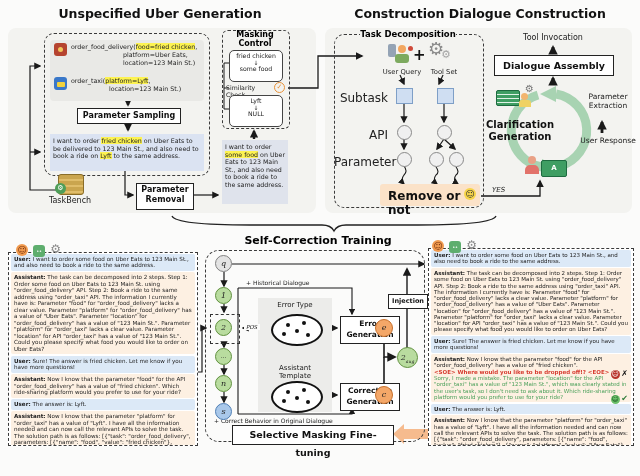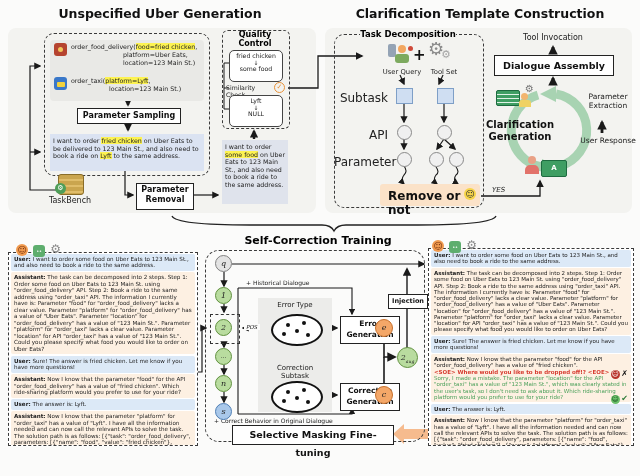--- a/index.html
+++ b/index.html
@@ -147,35 +147,35 @@
   </div>
   <div class="abs z2" style="left:36px;top:196px;width:68px;text-align:center;font-size:8px;color:#222;">TaskBench</div>
 
   <div class="abs solidbox z2" style="left:136px;top:183px;width:56px;height:24px;font-size:8px;line-height:1.3;padding-top:1px;">Parameter Removal</div>
 
   <div class="abs qtxt z2" style="left:222px;top:140px;width:60px;height:58px;background:#dfe3ec;padding:3px;">
     <span>I want to order </span><span class="hl">some food</span><span> on Uber Eats to 123 Main St., and also need to book a ride to the same address.</span>
   </div>
 
   <div class="abs dashed z2" style="left:222px;top:30px;width:66px;height:97px;border-radius:6px;"></div>
-  <div class="abs z2" style="left:232px;top:31px;width:46px;text-align:center;font-weight:bold;font-size:8px;line-height:1.1;background:#f3f3f0;">Quality Control</div>
+  <div class="abs z2" style="left:232px;top:31px;width:46px;text-align:center;font-weight:bold;font-size:8px;line-height:1.1;background:#f3f3f0;">Masking Control</div>
   <div class="abs z2" style="left:229px;top:50px;width:52px;height:28px;background:#fff;border:1.1px solid #444;border-radius:5px;text-align:center;font-size:6.2px;line-height:1.05;color:#222;padding-top:2px;">
     <div>fried chicken</div>
     <div style="font-size:6px;">↓</div>
     <div>some food</div>
   </div>
   <div class="abs z2" style="left:226px;top:84px;width:48px;font-size:6.2px;color:#222;">Similarity Check</div>
   <div class="abs z2" style="left:274px;top:82px;width:9px;height:9px;border:1.2px solid #e8923a;border-radius:50%;color:#e8923a;font-size:7px;line-height:9px;text-align:center;">✓</div>
   <div class="abs z2" style="left:229px;top:95px;width:52px;height:28px;background:#fff;border:1.1px solid #444;border-radius:5px;text-align:center;font-size:6.2px;line-height:1.05;color:#222;padding-top:2px;">
     <div>Lyft</div>
     <div style="font-size:6px;">↓</div>
     <div>NULL</div>
   </div>
 
-  <div class="abs sec-title z2" style="left:340px;top:6px;width:280px;">Clarification Template Construction</div>
+  <div class="abs sec-title z2" style="left:340px;top:6px;width:280px;">Construction Dialogue Construction</div>
 
   <div class="abs dashed z2" style="left:334px;top:34px;width:148px;height:172px;"></div>
   <div class="abs z2" style="left:360px;top:29px;width:96px;text-align:center;font-weight:bold;font-size:8.5px;background:#f3f3f0;">Task Decomposition</div>
 
   <div class="abs z2" style="left:388px;top:42px;width:26px;height:26px;">
     <div class="abs" style="left:0;top:2px;width:8px;height:13px;background:#94a3b5;border-radius:2px;"></div>
     <div class="abs" style="left:10px;top:3px;width:8px;height:8px;background:#f2a761;border-radius:50%;"></div>
     <div class="abs" style="left:7px;top:12px;width:14px;height:9px;background:#7daa5f;border-radius:3px;"></div>
     <div class="abs" style="left:20px;top:4px;width:5px;height:5px;background:#cf4a3a;border-radius:50%;"></div>
   </div>
@@ -244,21 +244,21 @@
 
   <div class="abs z2" style="left:258px;top:298px;width:74px;height:114px;background:#ececea;"></div>
   <div class="abs z2" style="left:258px;top:301px;width:74px;text-align:center;font-size:7px;color:#222;">Error Type</div>
   <div class="abs ellipse z3" style="left:271px;top:314px;width:48px;height:28px;">
     <div class="dot" style="left:13px;top:7px;"></div>
       <div class="dot" style="left:29px;top:5px;"></div>
       <div class="dot" style="left:9px;top:16px;"></div>
       <div class="dot" style="left:22px;top:13px;"></div>
       <div class="dot" style="left:33px;top:17px;"></div>
   </div>
-  <div class="abs z2" style="left:262px;top:364px;width:66px;text-align:center;font-size:7px;line-height:1.15;color:#222;">Correction Subtask</div>
+  <div class="abs z2" style="left:262px;top:364px;width:66px;text-align:center;font-size:7px;line-height:1.15;color:#222;">Assistant Template</div>
   <div class="abs ellipse z3" style="left:271px;top:381px;width:48px;height:28px;">
     <div class="dot" style="left:13px;top:7px;"></div>
       <div class="dot" style="left:29px;top:5px;"></div>
       <div class="dot" style="left:9px;top:16px;"></div>
       <div class="dot" style="left:22px;top:13px;"></div>
       <div class="dot" style="left:33px;top:17px;"></div>
   </div>
 
   <div class="abs solidbox z3" style="left:340px;top:316px;width:58px;height:24px;font-size:7.5px;line-height:1.4;padding-top:2px;">Error Generation</div>
   <div class="abs solidbox z3" style="left:340px;top:383px;width:58px;height:24px;font-size:7.5px;line-height:1.4;padding-top:2px;">Correction Generation</div>

